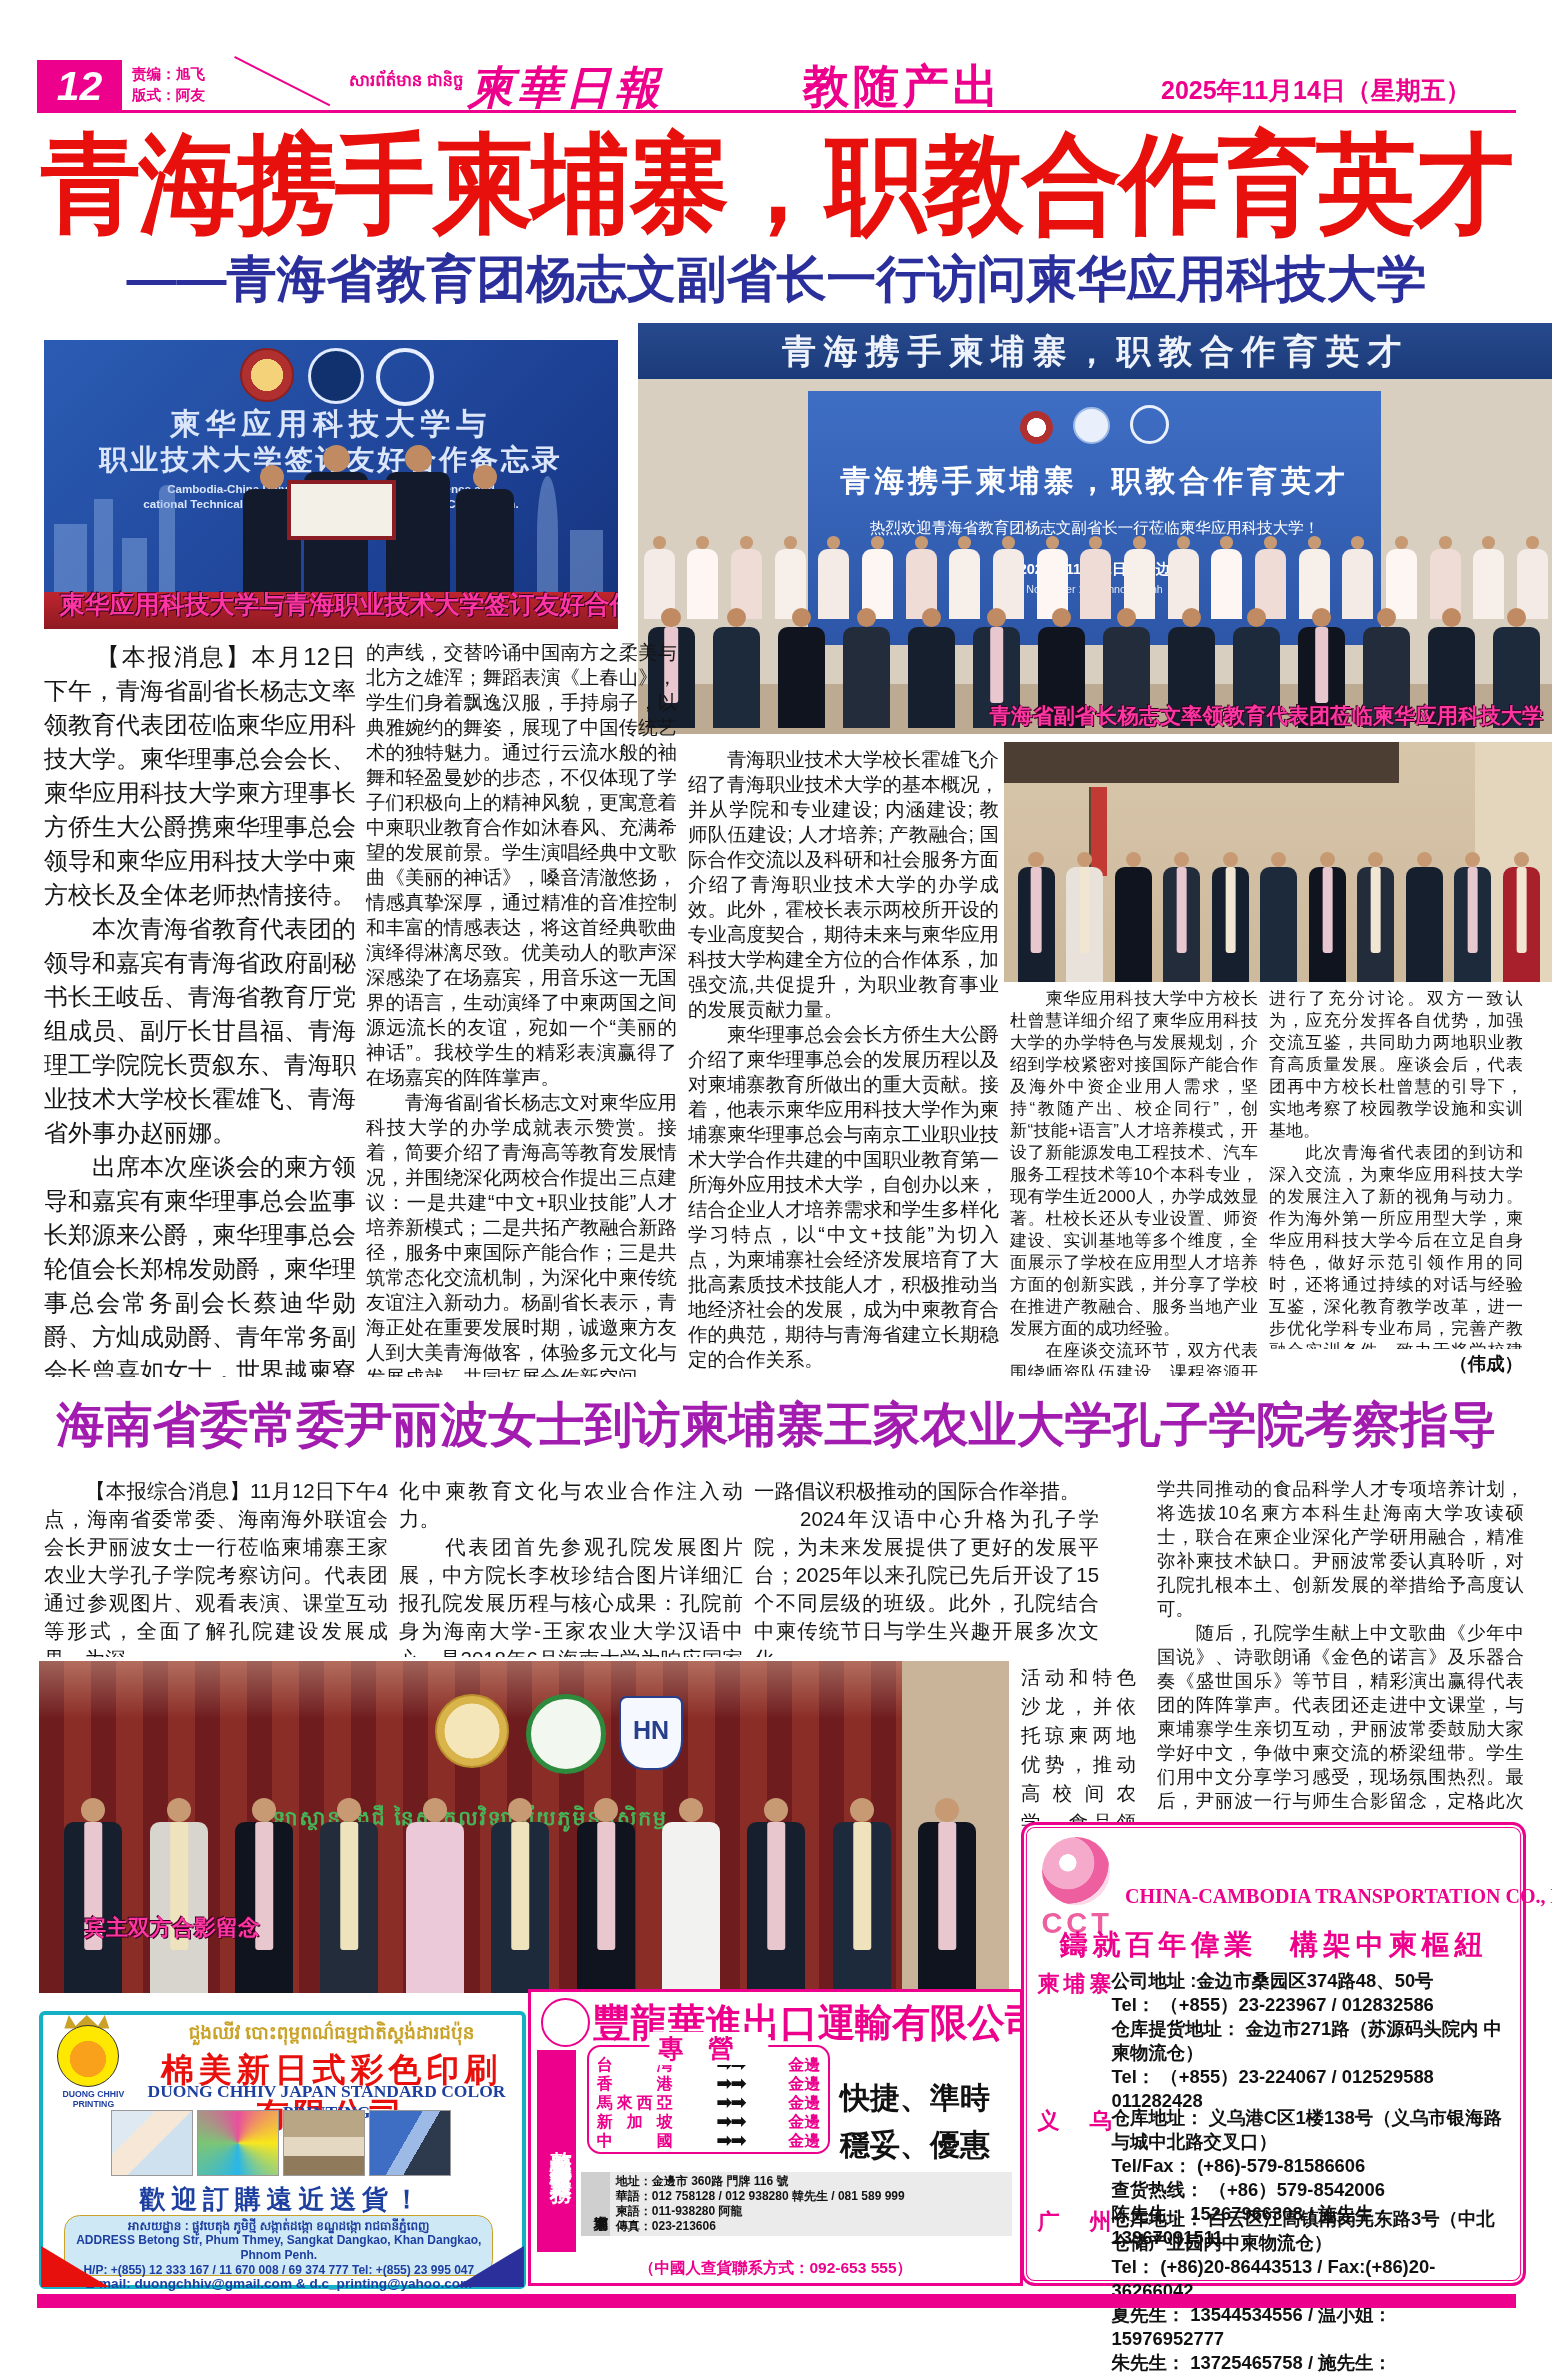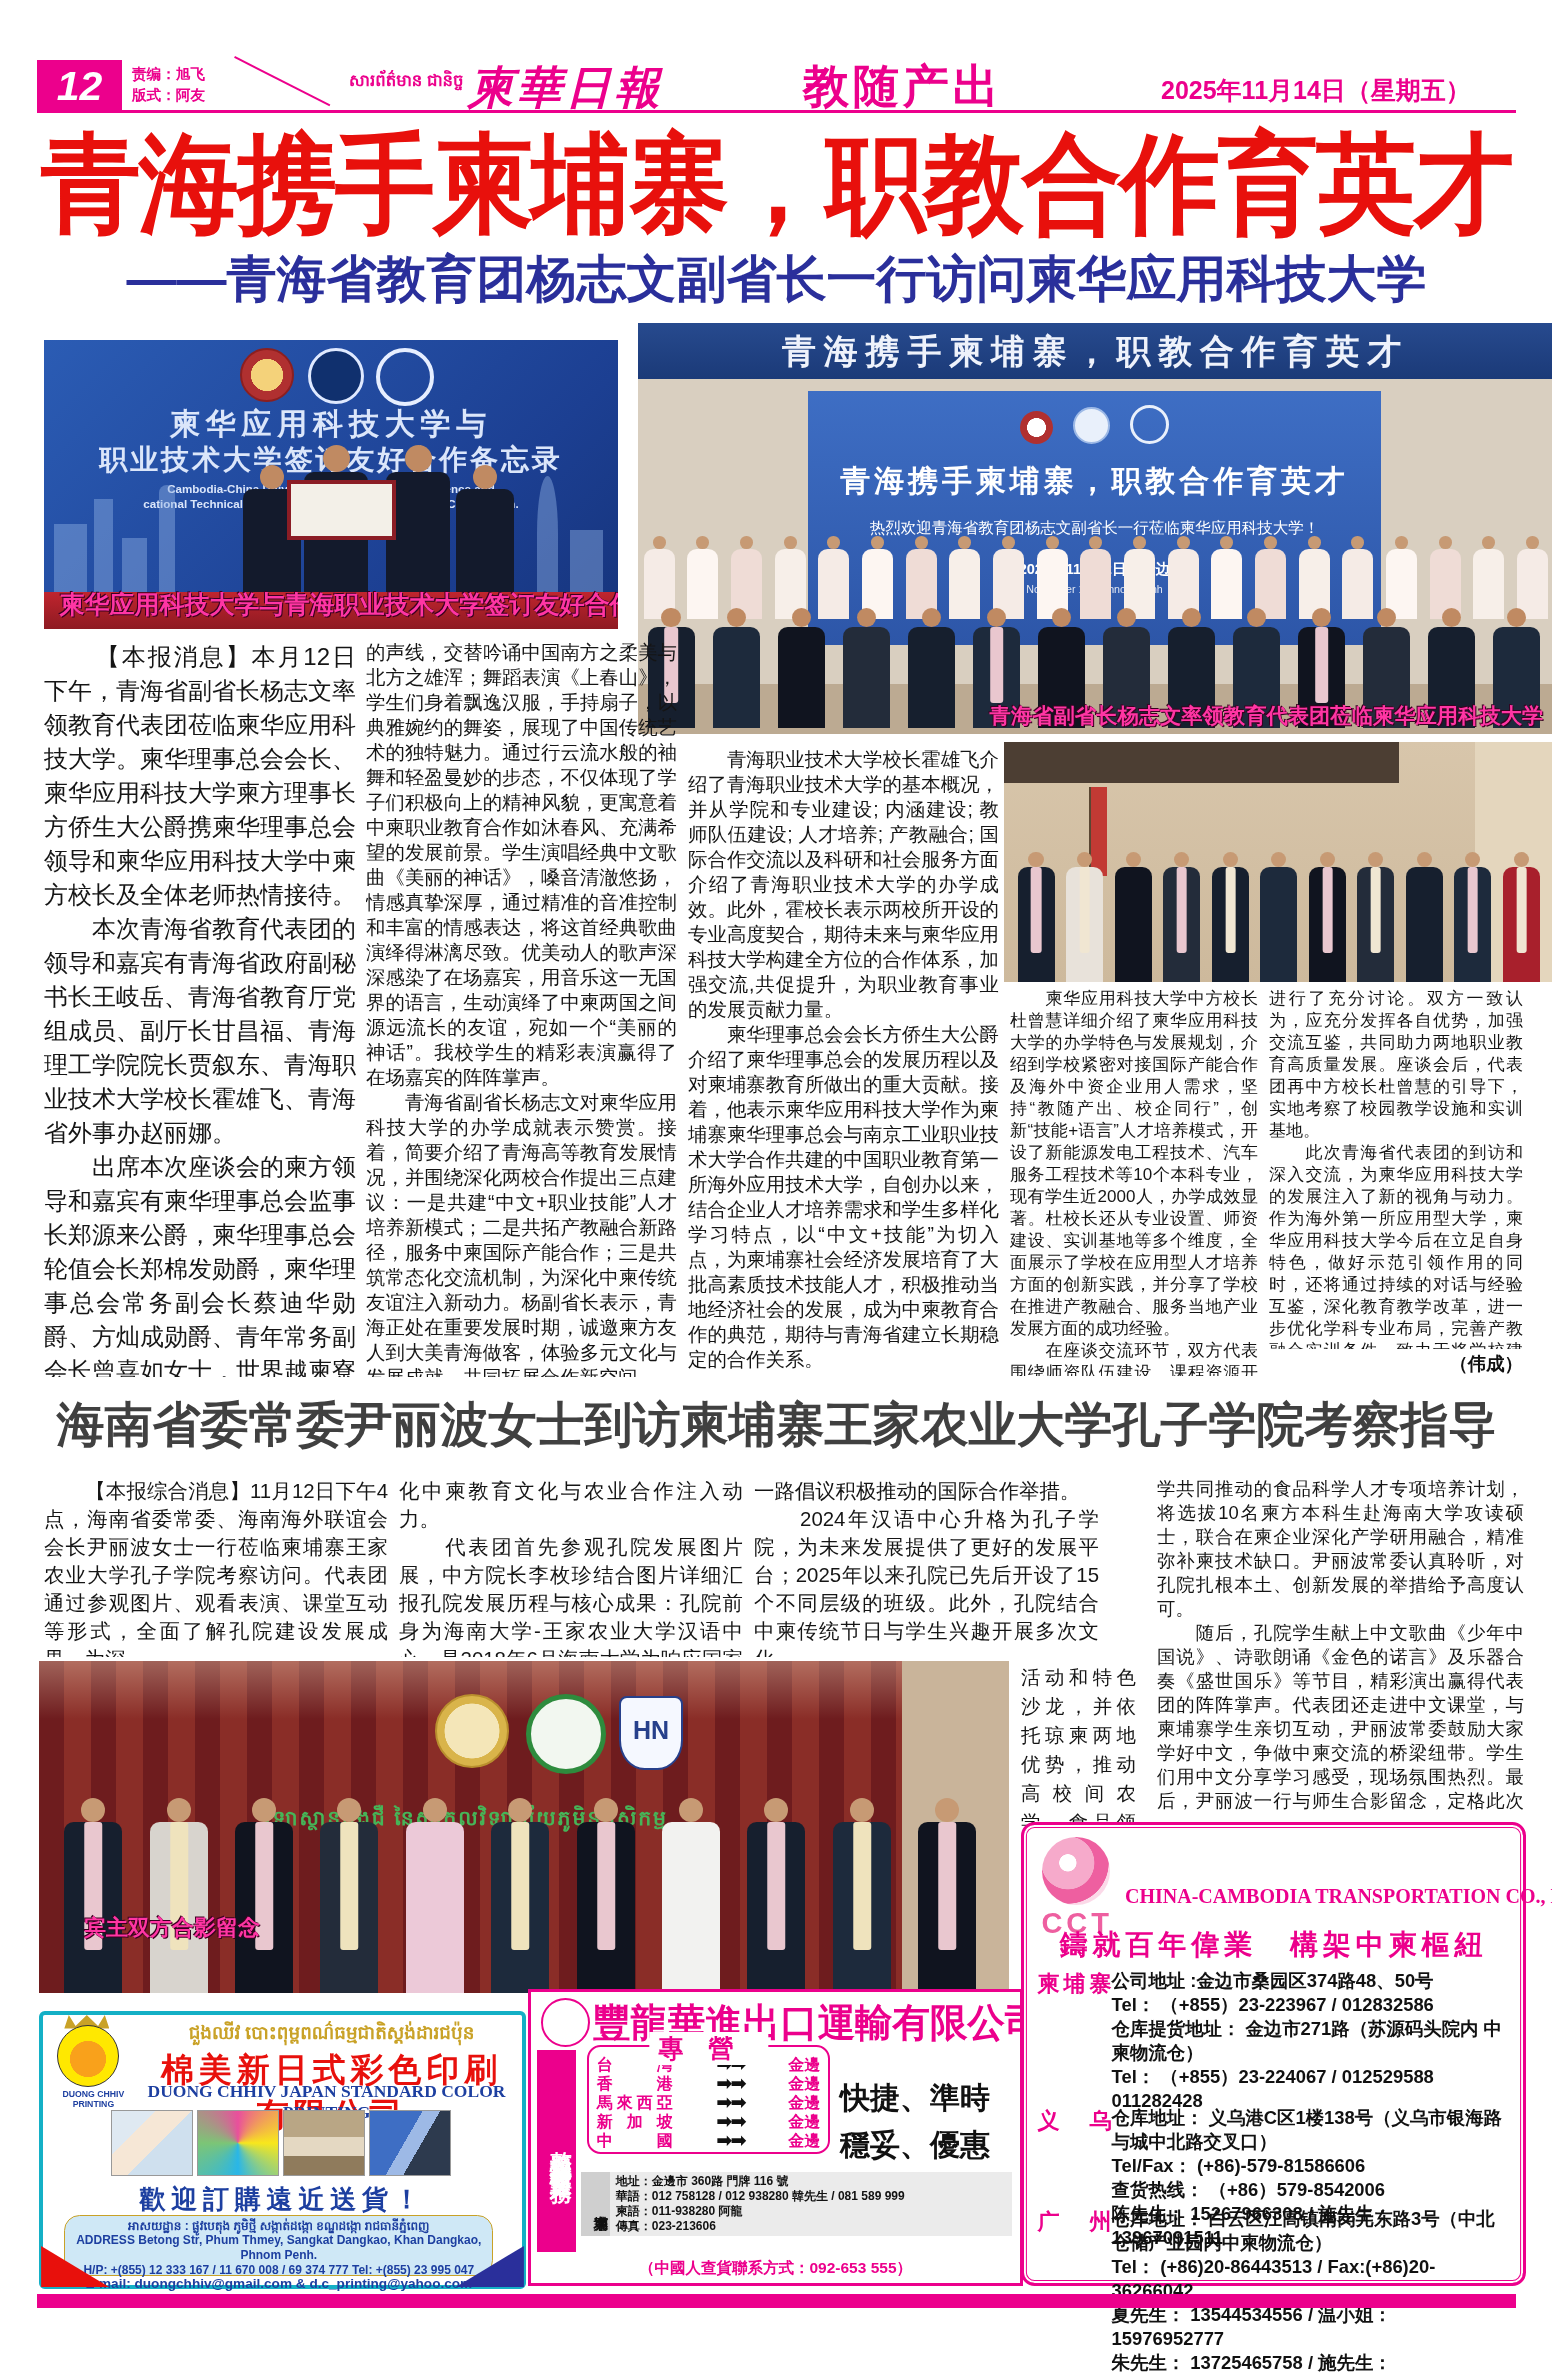--- a/index.html
+++ b/index.html
@@ -16,21 +16,21 @@
   .masthead .cnt{font-size:45px;font-weight:bold;font-family:"DejaVu Serif","Liberation Serif",serif;font-style:italic;letter-spacing:3.9px;}
   .section-title{left:803px;top:56px;font-size:46px;font-weight:900;color:#ec008c;letter-spacing:3.9px;}
   .hdr-date{left:1161px;top:74px;font-size:25px;font-weight:bold;color:#ec008c;}
   .hdr-rule{left:37px;top:110px;width:1479px;height:2.9px;background:#ec008c;}
   
   .head-red{left:0;top:115px;width:1553px;text-align:center;font-size:100px;line-height:126px;
             font-weight:900;color:#e8100c;letter-spacing:-1.9px;transform:scaleY(1.08);transform-origin:top;white-space:nowrap;}
   .head-blue{left:0;top:246px;width:1553px;text-align:center;font-size:50px;font-weight:900;
              color:#2a2f9b;white-space:nowrap;}
   .head-a2{left:0;top:1393px;width:1553px;text-align:center;font-size:48px;font-weight:900;
-           color:#404040;font-family:"Liberation Serif","DejaVu Serif",serif;white-space:nowrap;}
+           color:#a21caf;font-family:"Liberation Serif","DejaVu Serif",serif;white-space:nowrap;}
   
   .col{position:absolute;text-align:justify;white-space:pre-wrap;overflow:hidden;color:#151515;}
   .c-a1-1{left:44px;top:640px;width:312px;height:737px;font-size:24px;line-height:34px;}
   .c-a1-2{left:366px;top:640px;width:311px;height:737px;font-size:19.4px;line-height:25px;}
   .c-a1-3{left:688px;top:747px;width:311px;height:631px;font-size:19.4px;line-height:25px;}
   .c-a1-4{left:1010px;top:988px;width:248px;height:388px;font-size:17px;line-height:22px;}
   .c-a1-5{left:1269px;top:988px;width:254px;height:361px;font-size:17px;line-height:22px;}
   .byline{left:1269px;top:1351px;width:254px;text-align:right;font-size:18.4px;font-weight:bold;}
   .c-a2-1{left:44px;top:1477px;width:344px;height:180px;font-size:20.4px;line-height:28px;}
   .c-a2-2{left:399px;top:1477px;width:344px;height:180px;font-size:20.4px;line-height:28px;}

